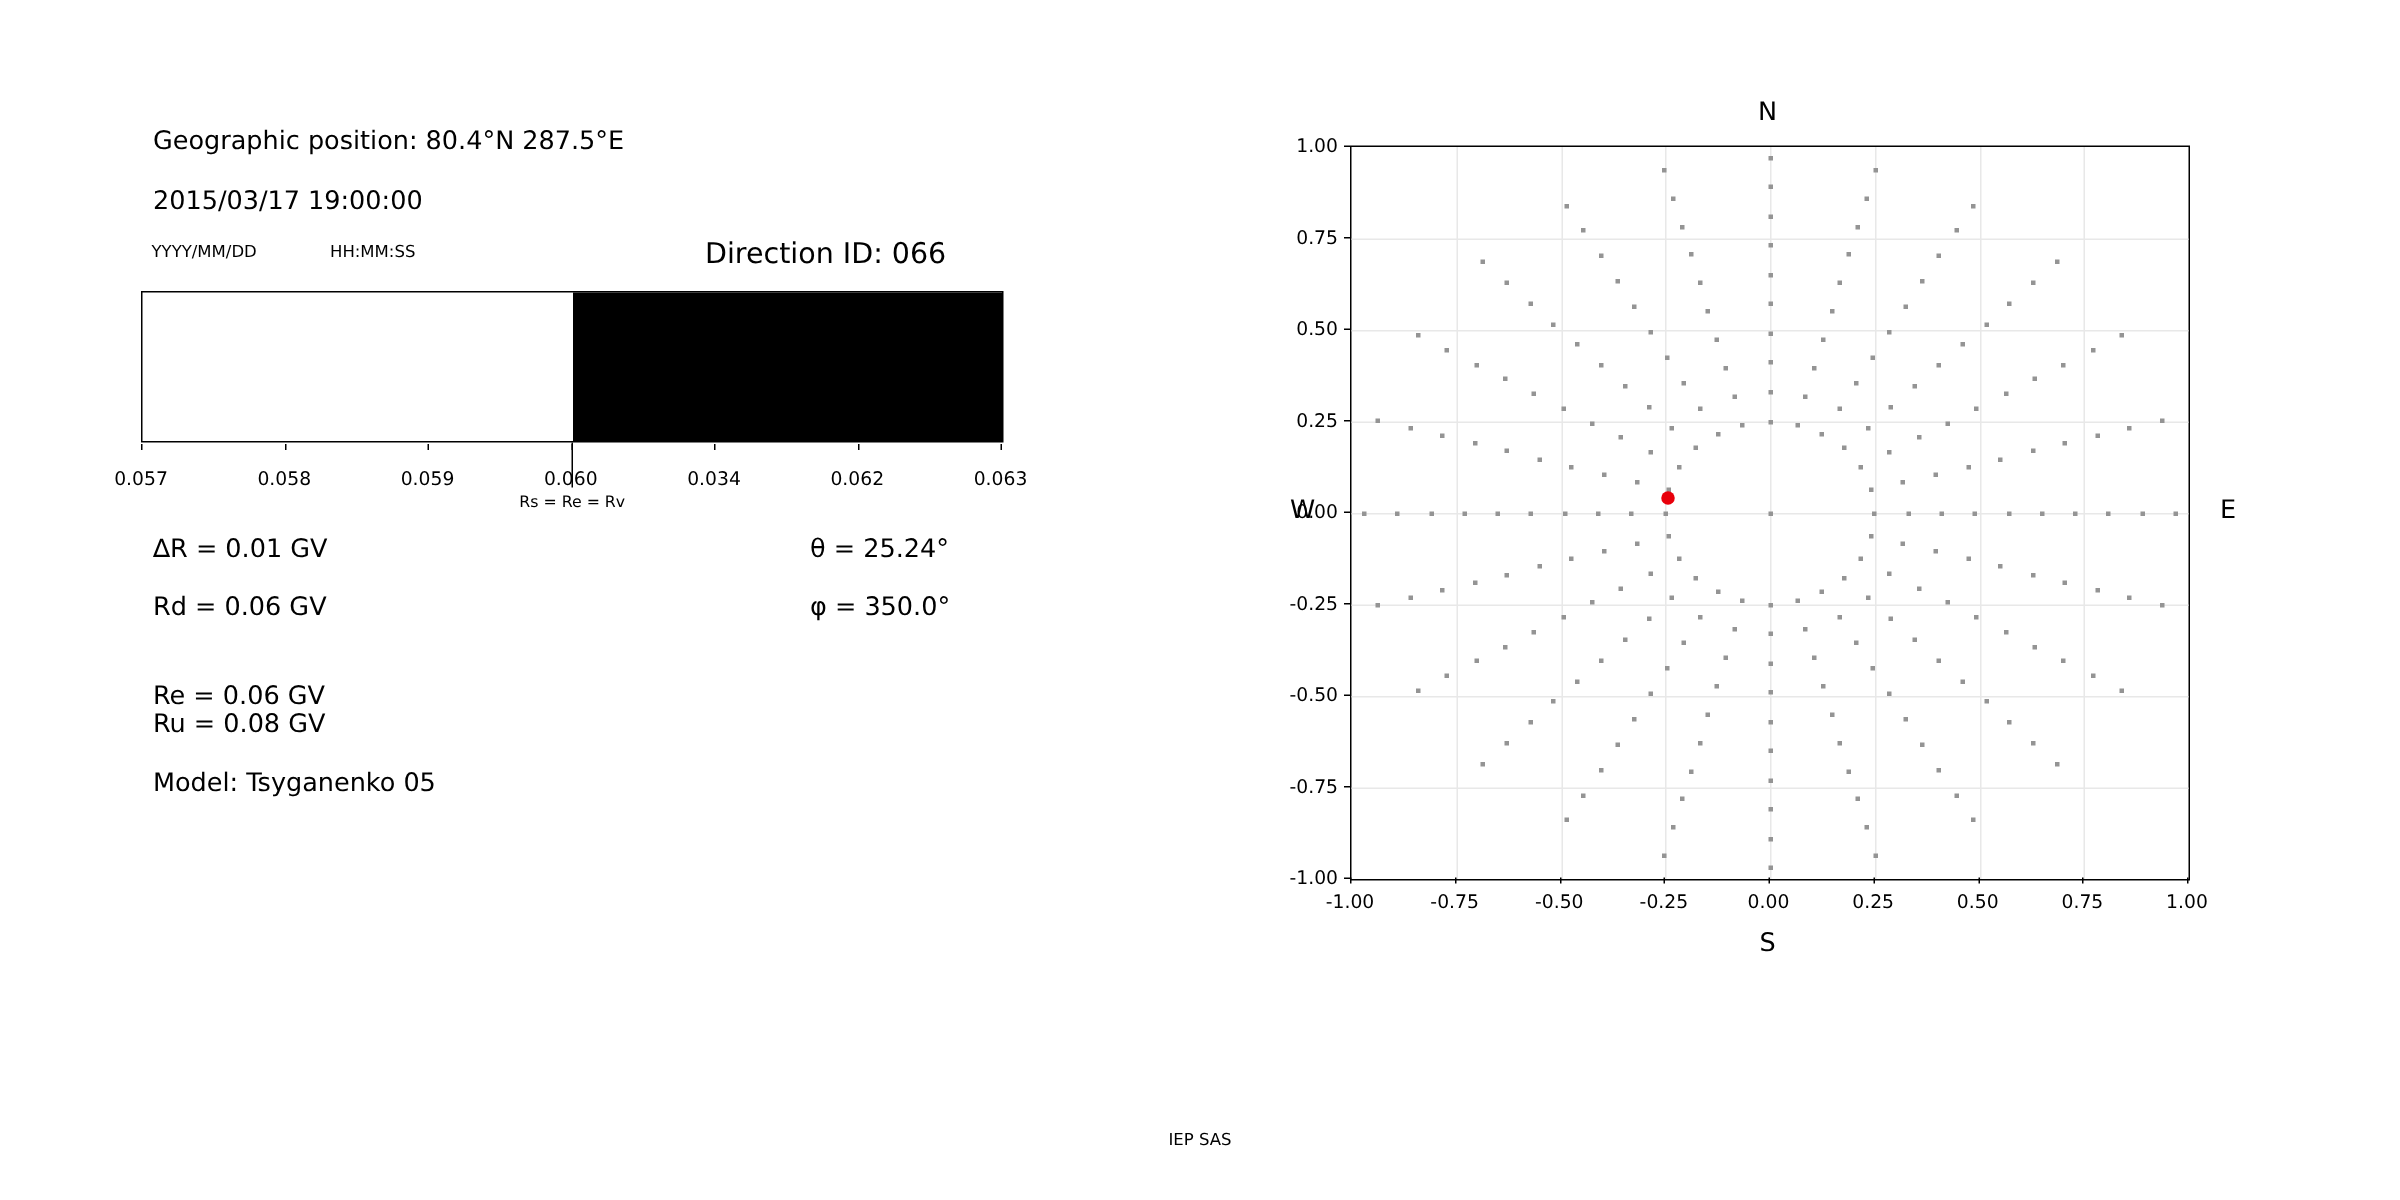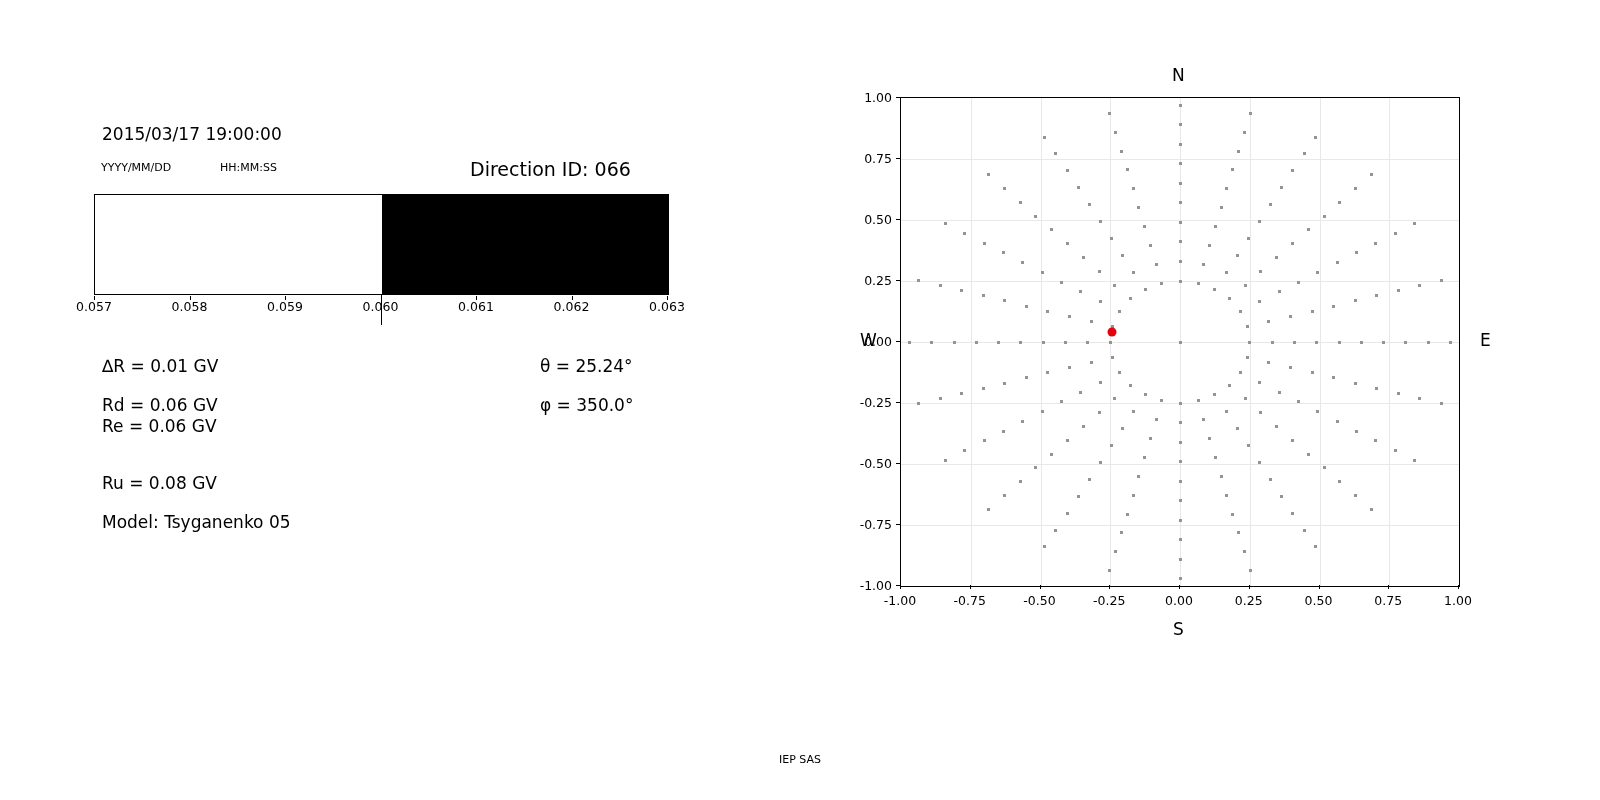--- a/index.html
+++ b/index.html
@@ -80,21 +80,21 @@
   }
   .pen-tick {
     position: absolute;
     top: 0;
     width: 1px;
     height: 4px;
     background: #000000;
   }
   .pen-tick-label {
     position: absolute;
-    top: 3px;
+    top: 15px;
     font-size: 12.5px;
     transform: translateX(-50%);
     white-space: nowrap;
   }
   .pen-xlabel {
     position: absolute;
     left: 94px;
     top: 329px;
     width: 575px;
     text-align: center;
@@ -204,20 +204,21 @@
     width: 1600px;
     text-align: center;
     font-size: 11px;
   }
 </style>
 </head>
 <body>
 
 <div id="left-panel">
 
+  <div class="geo-line">Geographic position: 80.4°N 287.5°E</div>
 
   <div class="datetime-line">2015/03/17 19:00:00</div>
 
   <div class="fmt-date">YYYY/MM/DD</div>
 
   <div class="fmt-time">HH:MM:SS</div>
 
   <div class="dir-id">Direction ID: 066</div>
 
   <div id="penumbra-plot">
@@ -226,31 +227,32 @@
   <div id="penumbra-ticks">
       <div class="pen-tick" style="left: 0px;"></div>
       <div class="pen-tick-label" style="left: 0px;">0.057</div>
       <div class="pen-tick" style="left: 95.5px;"></div>
       <div class="pen-tick-label" style="left: 95.5px;">0.058</div>
       <div class="pen-tick" style="left: 191px;"></div>
       <div class="pen-tick-label" style="left: 191px;">0.059</div>
       <div class="pen-tick" style="left: 286.5px;"></div>
       <div class="pen-tick-label" style="left: 286.5px;">0.060</div>
       <div class="pen-tick" style="left: 382px;"></div>
-      <div class="pen-tick-label" style="left: 382px;">0.061</div>
+      <div class="pen-tick-label" style="left: 382px;">0.034</div>
       <div class="pen-tick" style="left: 477.5px;"></div>
       <div class="pen-tick-label" style="left: 477.5px;">0.062</div>
       <div class="pen-tick" style="left: 573px;"></div>
       <div class="pen-tick-label" style="left: 573px;">0.063</div>
     </div>
   <div class="pen-arrow"></div>
+  <div class="pen-xlabel">Rs = Re = Rv</div>
 
   <div class="param col-left" style="top:356px">∆R = 0.01 GV</div>
   <div class="param col-left" style="top:395px">Rd = 0.06 GV</div>
-  <div class="param col-left" style="top:416px">Re = 0.06 GV</div>
+  <div class="param col-left" style="top:454px">Re = 0.06 GV</div>
   <div class="param col-left" style="top:473px">Ru = 0.08 GV</div>
   <div class="param col-left" style="top:512px">Model: Tsyganenko 05</div>
 
   <div class="param col-right" style="top:356px">θ = 25.24°</div>
   <div class="param col-right" style="top:395px">φ = 350.0°</div>
 </div>
 
 <div id="right-panel">
   <div id="sky-axes">
       <div class="gridline-v" style="left: 69.75px;"></div>

